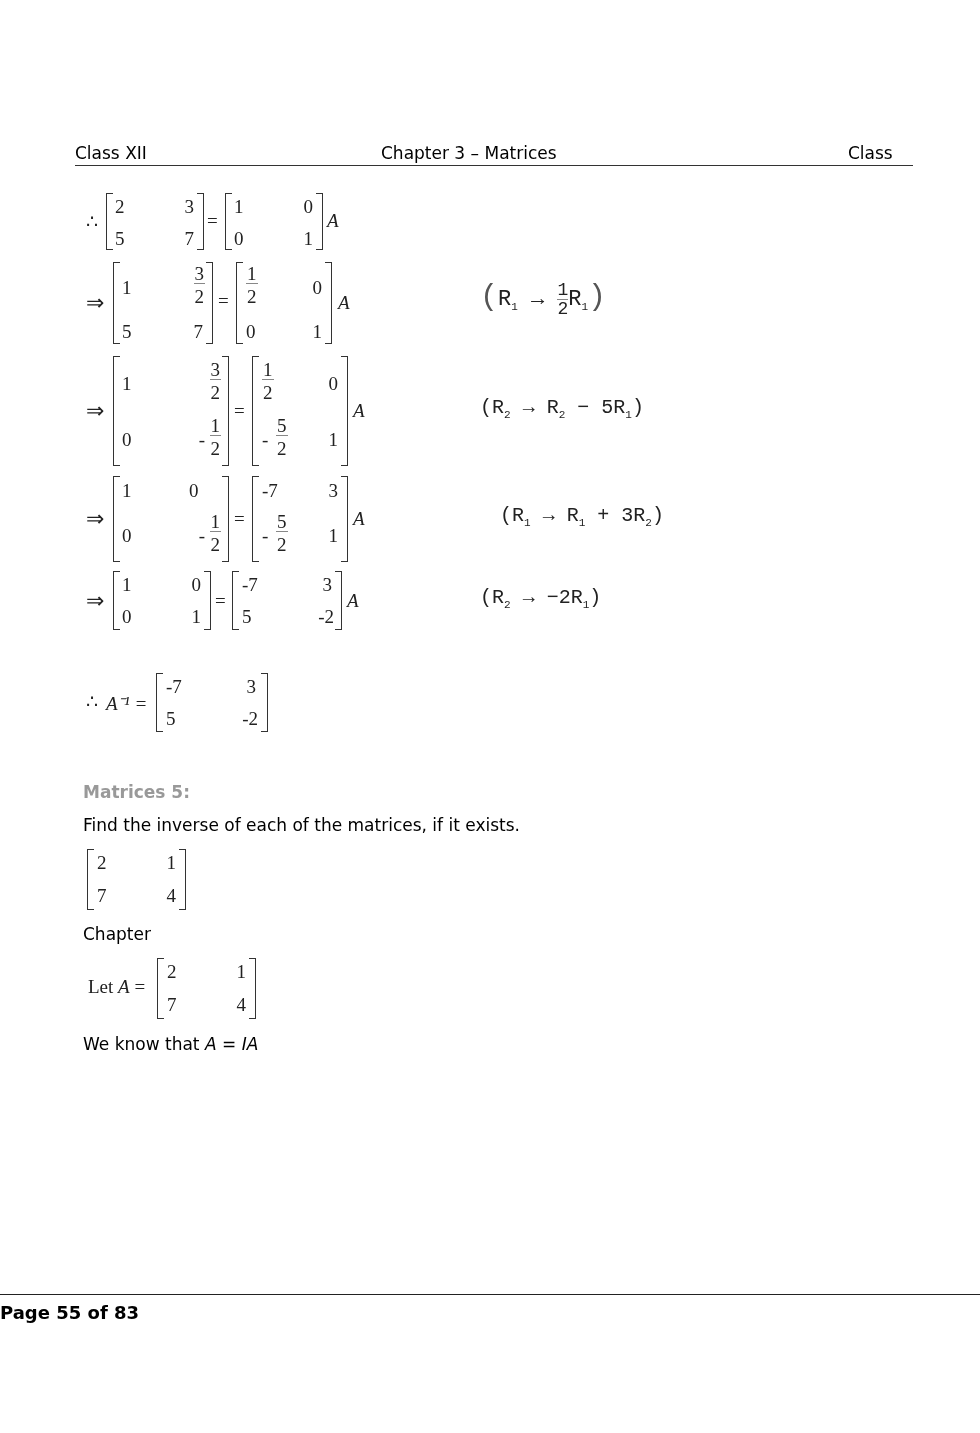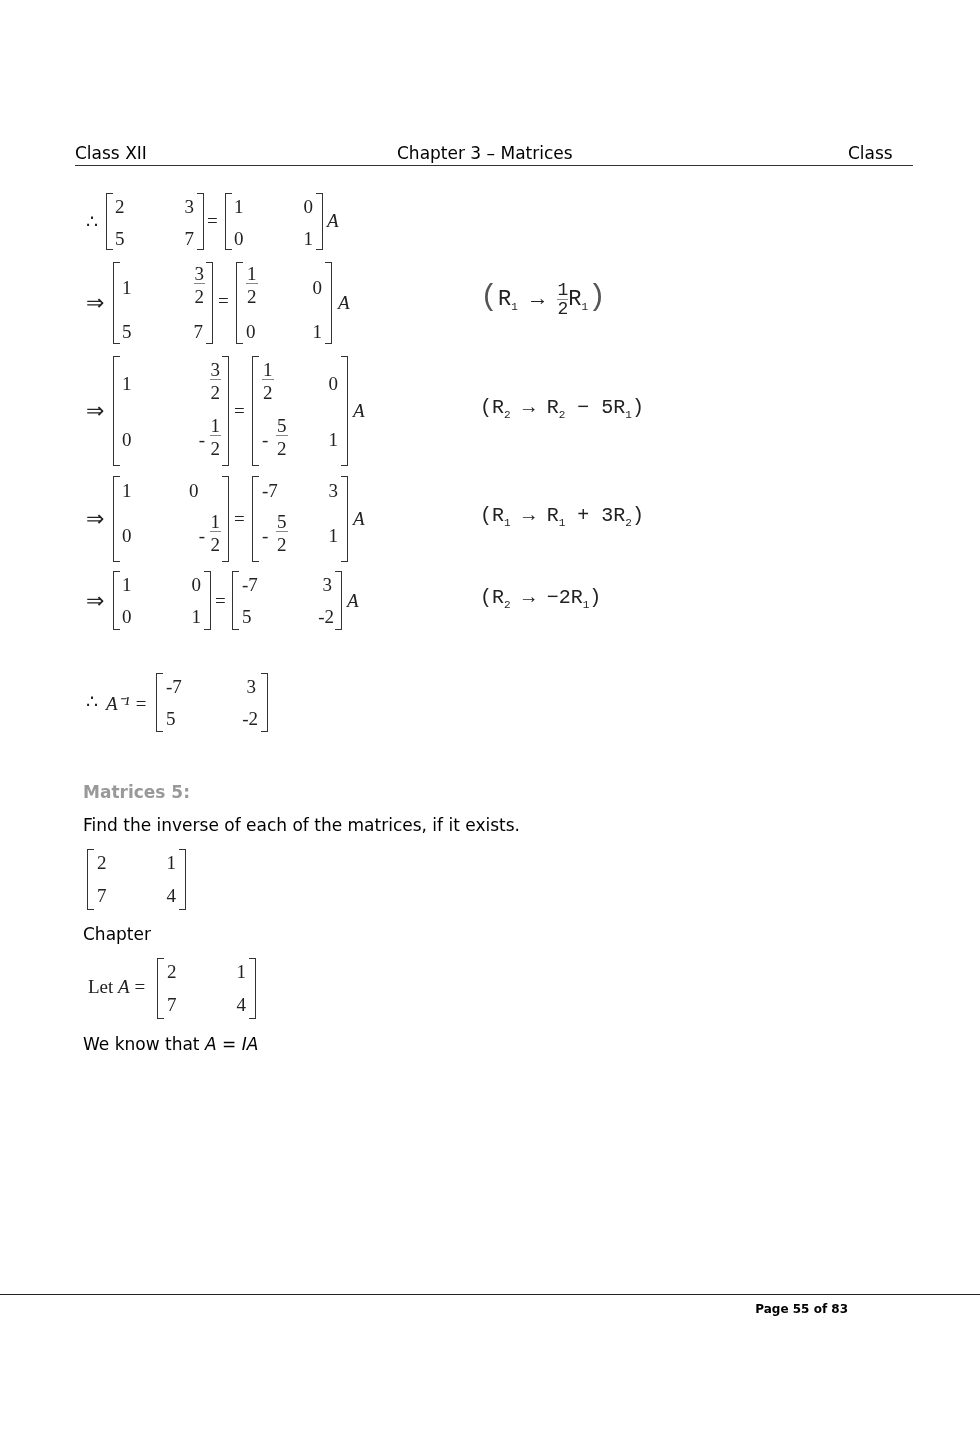--- a/index.html
+++ b/index.html
@@ -21,27 +21,27 @@
   .sym { position: absolute; font-family: "Liberation Serif", serif; font-size: 19px; color: #222; }
   .ital { font-style: italic; }
   .op { position: absolute; font-family: "Liberation Serif", serif; font-size: 22px; color: #222; }
   .rowop { position: absolute; font-family: Liberation Mono, monospace; font-size: 20px; color: #222; white-space: nowrap; }
   .rowop sub { font-size: 11px; }
 
   .q-title { position: absolute; left: 83px; top: 782px; font-family: "DejaVu Sans", sans-serif; font-weight: bold; font-size: 17px; color: #999; }
   .txt { position: absolute; left: 83px; font-family: "DejaVu Sans", sans-serif; font-size: 17px; color: #000; }
 
   .foot-line { position: absolute; left: 0; width: 980px; top: 1294px; border-top: 1.5px solid #222; }
-  .foot { position: absolute; top: 1302px; left: 0; width: 848px; text-align: right; font-family: "DejaVu Sans", sans-serif; font-weight: bold; font-size: 12px; }
+  .foot { position: absolute; top: 1302px; left: 0; width: 848px; text-align: left; font-family: "DejaVu Sans", sans-serif; font-weight: bold; font-size: 18px; }
 </style>
 </head>
 <body>
 
 <div class="hdr" style="left:75px;">Class XII</div>
-<div class="hdr" style="left:397px;">Chapter 3 – Matrices</div>
+<div class="hdr" style="left:381px;">Chapter 3 – Matrices</div>
 <div class="hdr" style="left:848px;">Class</div>
 <div class="hdr-line"></div>
 
 <div>
   <span class="sym" style="left:86px;top:210px;">∴</span>
   <div class="mx" style="left:106px;top:193px;width:98px;height:57px;">
     <div class="br l"></div>
       <div class="br r"></div>
     <span class="cell" style="left:9px;top:4px;">2</span>
     <span class="cell" style="right:10px;top:4px;">3</span>
@@ -149,21 +149,21 @@
     <span class="cell" style="left:10px;top:5px;">-7</span>
     <span class="cell" style="right:10px;top:5px;">3</span>
     <span class="cell" style="left:10px;top:50px;">-</span>
     <span class="frac" style="left:24px;top:36px;">
         <span class="n">5</span>
         <span class="d">2</span>
       </span>
     <span class="cell" style="right:10px;top:50px;">1</span>
   </div>
   <span class="sym ital" style="left:353px;top:508px;">A</span>
-  <div class="rowop" style="left:480px;top:504px;">(R<sub>1</sub> → R<sub>1</sub> + 3R<sub>2</sub>)</div>
+  <div class="rowop" style="left:500px;top:504px;">(R<sub>1</sub> → R<sub>1</sub> + 3R<sub>2</sub>)</div>
 </div>
 
 <div>
   <span class="op" style="left:86px;top:588px;">⇒</span>
   <div class="mx" style="left:113px;top:571px;width:98px;height:59px;">
     <div class="br l"></div>
       <div class="br r"></div>
     <span class="cell" style="left:9px;top:4px;">1</span>
     <span class="cell" style="right:10px;top:4px;">0</span>
     <span class="cell" style="left:9px;top:36px;">0</span>

